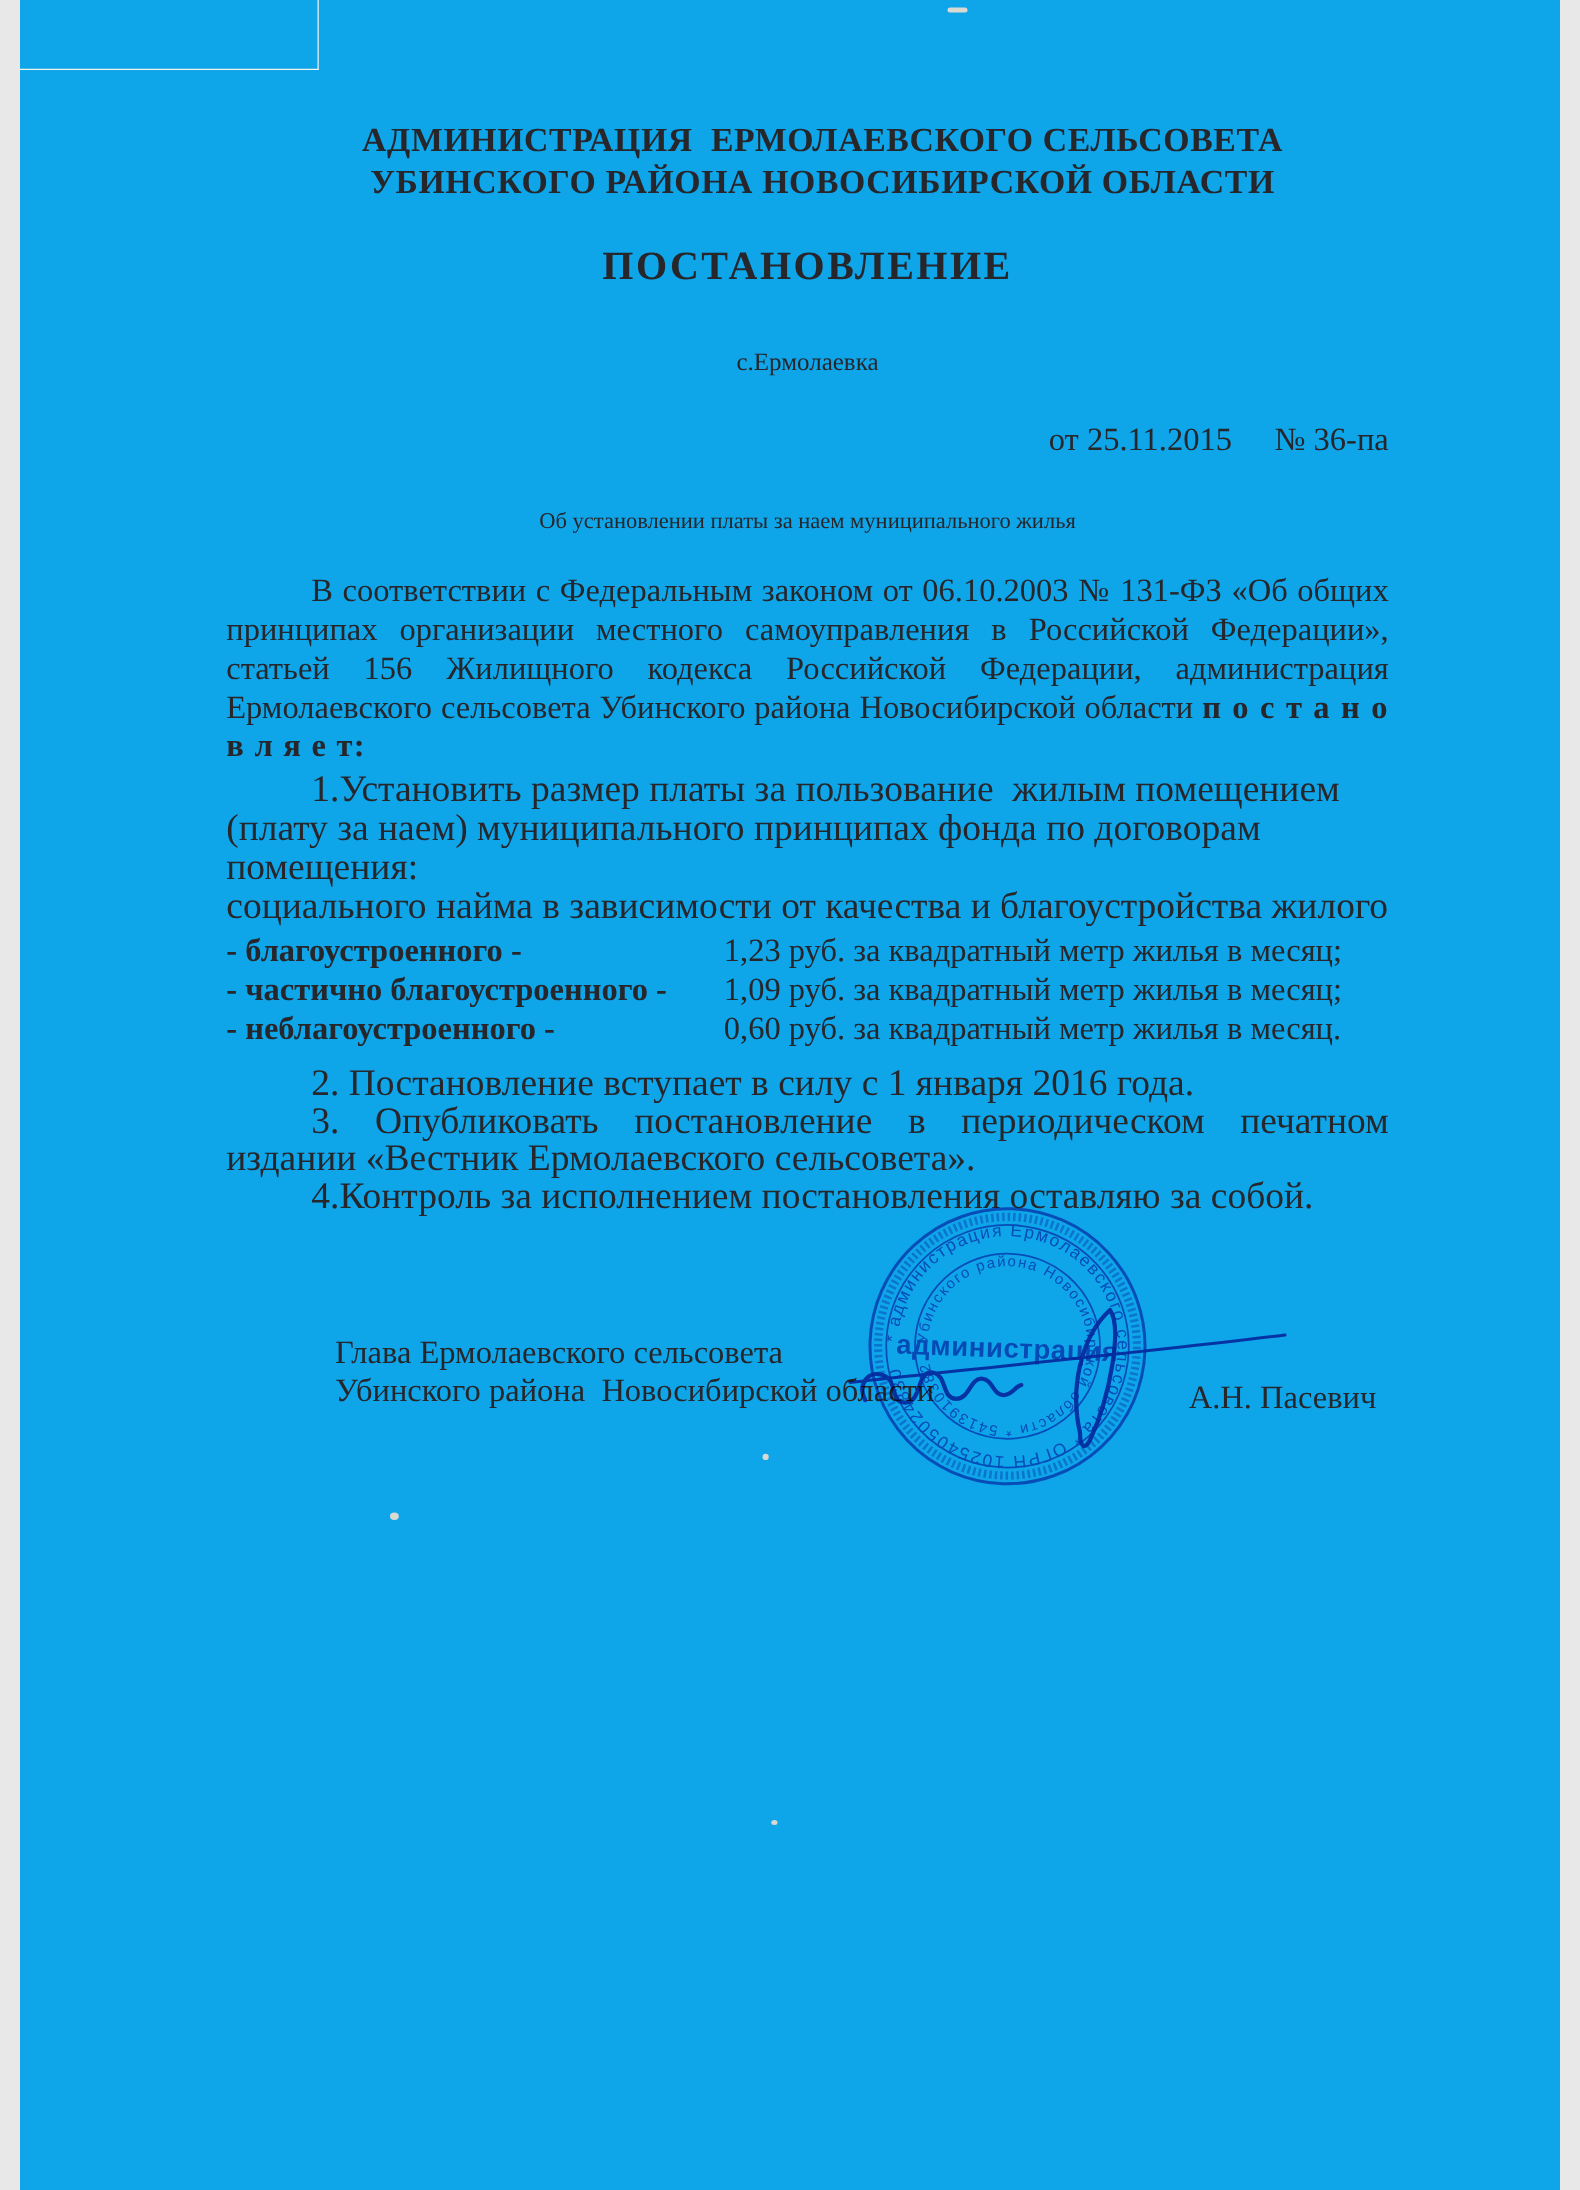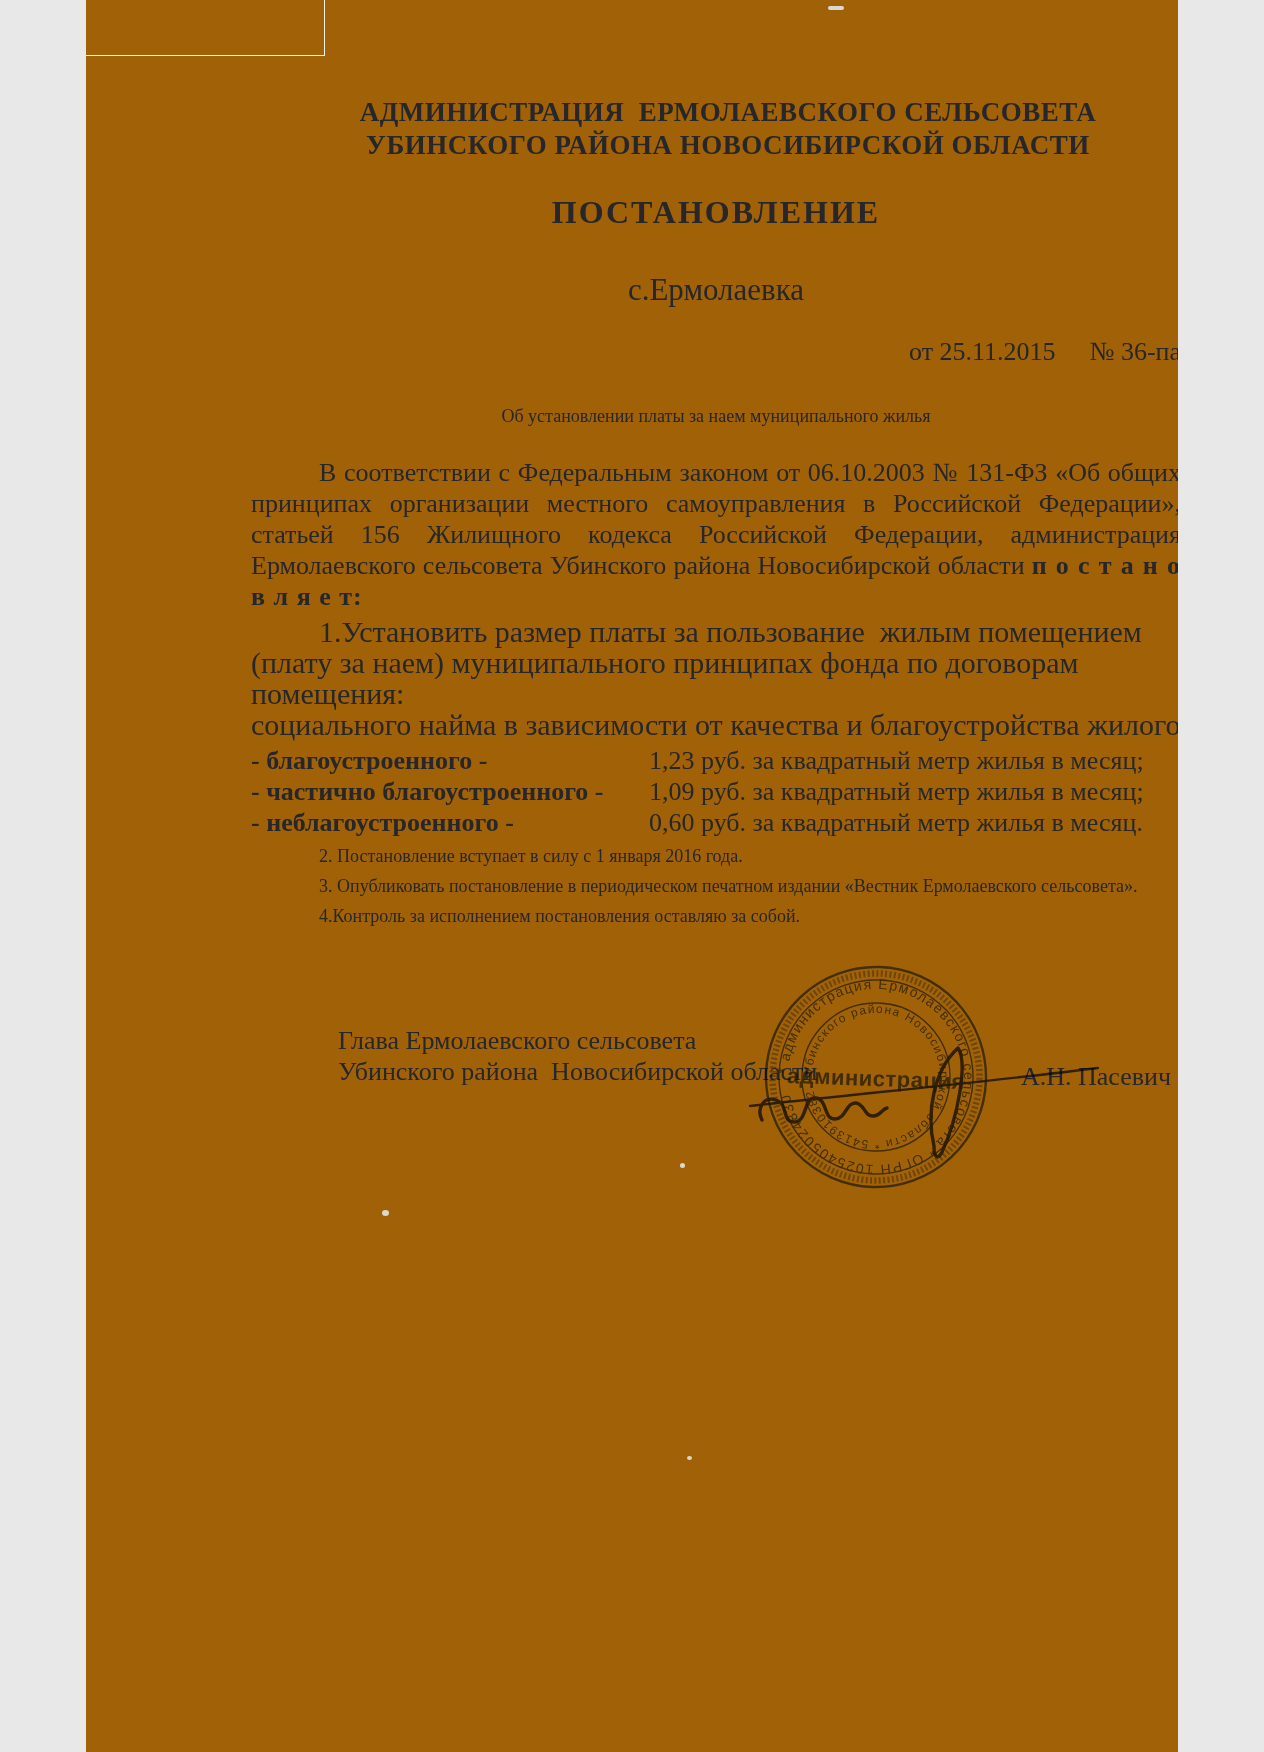--- a/index.html
+++ b/index.html
@@ -1,20 +1,20 @@
 <!DOCTYPE html>
 <html lang="ru"><head>
 <meta charset="utf-8">
 <style>
   html,body{margin:0;padding:0;background:#e8e8e8;}
   .page{
     position:relative;
-    width:1092px;height:1752px;
+    width:1232px;height:1752px;
     margin:0 auto;
-    background:#a16207;
+    background:#0ea5e9;
     overflow:hidden;
     font-family:"Liberation Serif","DejaVu Serif",serif;
     color:#26262b;
   }
   .content{
     position:absolute;
     left:165px;top:0;
     width:930px;
   }
   .prewrap{white-space:pre-wrap;}
@@ -33,21 +33,21 @@
     text-align:center;
     font-weight:bold;
     font-size:32px;
     line-height:36px;
     letter-spacing:2px;
     transform:translateX(0px);
   }
   .place{
     margin-top:45px;
     text-align:center;
-    font-size:31px;
+    font-size:20px;
     line-height:30px;
   }
   .date-row{
     margin-top:32px;
     text-align:right;
     font-size:26px;
     line-height:30px;
   }
   .date-row .num{margin-left:34px;}
   .subject{
@@ -76,22 +76,22 @@
   .rates{
     margin-top:5px;
     font-size:26px;
     line-height:31px;
     width:935px;
   }
   .rate-row{display:flex;}
   .rate-label{flex:0 0 398px;font-weight:bold;}
   .rate-value{flex:1;white-space:nowrap;}
   .items234{
-    margin-top:3px;
-    font-size:18px;
+    margin-top:14px;
+    font-size:30px;
     line-height:30px;
   }
   .items234 p{margin:0;text-indent:68px;}
   .items234 p.just{text-align:justify;}
   
   .sig-block{
     position:relative;
     margin-top:94px;
     margin-left:87px;
     font-size:26px;

